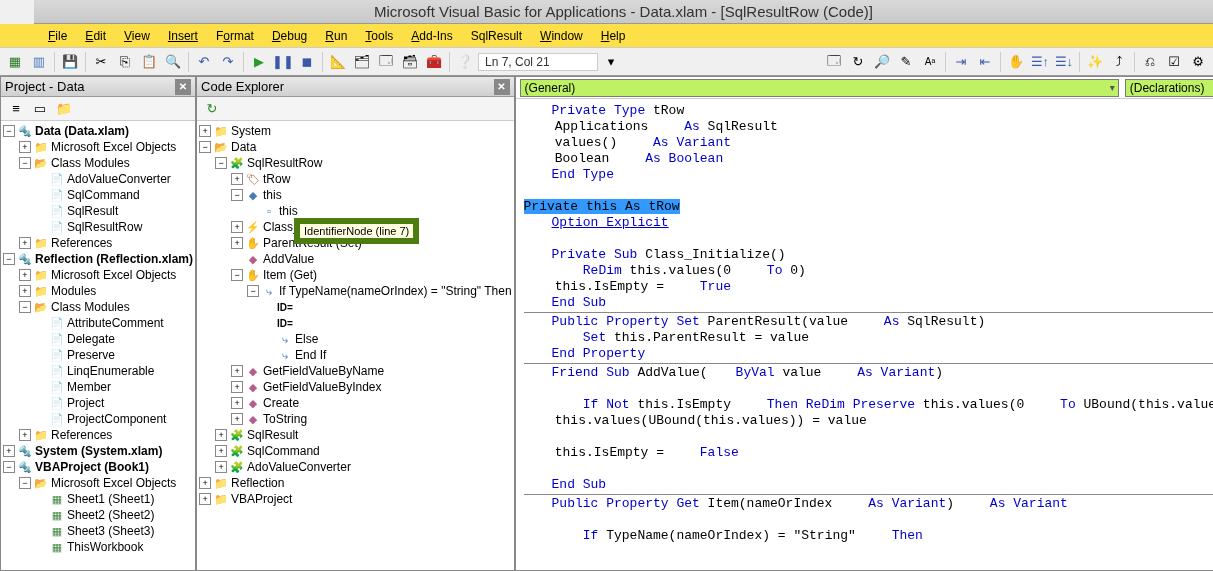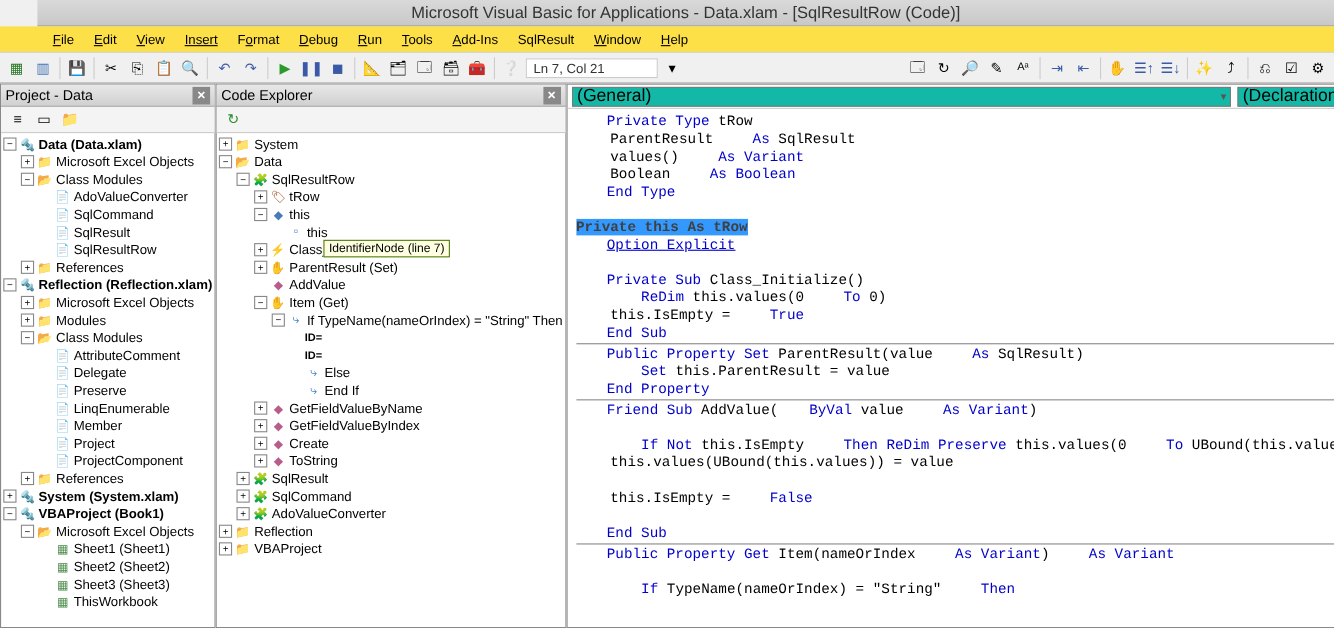--- a/index.html
+++ b/index.html
@@ -21,26 +21,26 @@
 .tree { flex: 1; overflow: auto; padding: 2px; font-size: 12px; }
 .tree-node { display: flex; align-items: center; height: 16px; white-space: nowrap; cursor: default; padding: 1px 0; }
 .expander { width: 12px; height: 12px; border: 1px solid #888; display: inline-flex; align-items: center; justify-content: center; font-size: 9px; margin-right: 2px; background: #fff; cursor: pointer; line-height: 1; }
 .spacer { width: 14px; display: inline-block; }
 .node-icon { width: 16px; height: 16px; display: inline-flex; align-items: center; justify-content: center; margin-right: 2px; font-size: 11px; }
 .bold { font-weight: bold; }
 .indent { display: inline-block; }
 .i1 { width: 16px; } .i2 { width: 32px; } .i3 { width: 48px; } .i4 { width: 64px; }
 .code-area { flex: 1; display: flex; flex-direction: column; border: 1px solid #888; background: #fff; }
 .code-header { height: 22px; display: flex; align-items: center; padding: 2px 4px; border-bottom: 1px solid #ccc; gap: 6px; }
-.combo { flex: 1; border: 1px solid #7a7a7a; height: 18px; display: flex; align-items: center; padding: 0 4px; font-size: 16px; background: #14b8a6; position: relative; }
+.combo { flex: 1; border: 1px solid #7a7a7a; height: 18px; display: flex; align-items: center; padding: 0 4px; font-size: 12px; background: #bef264; position: relative; }
 .combo::after { content: "▾"; position: absolute; right: 3px; font-size: 10px; color: #555; }
 .code-body { flex: 1; overflow: auto; padding: 4px 8px; font-family: Consolas, "Courier New", monospace; font-size: 13px; line-height: 16px; white-space: pre; }
 .kw { color: #0000c8; margin-left: 28px; }
-.highlight { background: #3399ff; color: #404040; font-weight: bold; }
-.tooltip { position: absolute; background: #ffffe1; border: 1px solid #4d7c0f; font-size: 11px; padding: 1px 4px; z-index: 100; }
+.highlight { background: #3399ff; color: #000000; }
+.tooltip { position: absolute; background: #ffffe1; border: 6px solid #4d7c0f; font-size: 11px; padding: 1px 4px; z-index: 100; }
 .folder-ic { color: #d4a84b; }
 .class-ic { color: #8b4a8b; }
 .module-ic { color: #4a8b4a; }
 .method-ic { color: #b85c8b; }
 .field-ic { color: #4a7ab8; }
 .divider-line { height: 1px; background: #888; margin: 1px 0; }
 .combo-small { flex: 0 0 150px; }
 </style>
 </head>
 <body>
@@ -439,21 +439,21 @@
 <div class="code-area">
 <div class="code-header">
 <div class="combo">
           <span>(General)</span>
         </div>
 <div class="combo combo-small">
           <span>(Declarations)</span>
         </div>
 </div>
 <div class="code-body"><span class="kw">Private Type</span><span> tRow</span>
-<span>    ParentResult </span><span class="kw">As</span><span> SqlResult</span>
+<span>    Applications </span><span class="kw">As</span><span> SqlResult</span>
 <span>    values() </span><span class="kw">As Variant</span>
 <span>    Boolean </span><span class="kw">As Boolean</span>
 <span class="kw">End Type</span>
 
 <span class="highlight">Private this As tRow</span>
 <span class="kw" style="text-decoration:underline">Option Explicit</span>
 
 <span class="kw">Private Sub</span><span> Class_Initialize()</span>
 <span>    </span><span class="kw">ReDim</span><span> this.values(0 </span><span class="kw">To</span><span> 0)</span>
 <span>    this.IsEmpty = </span><span class="kw">True</span>

